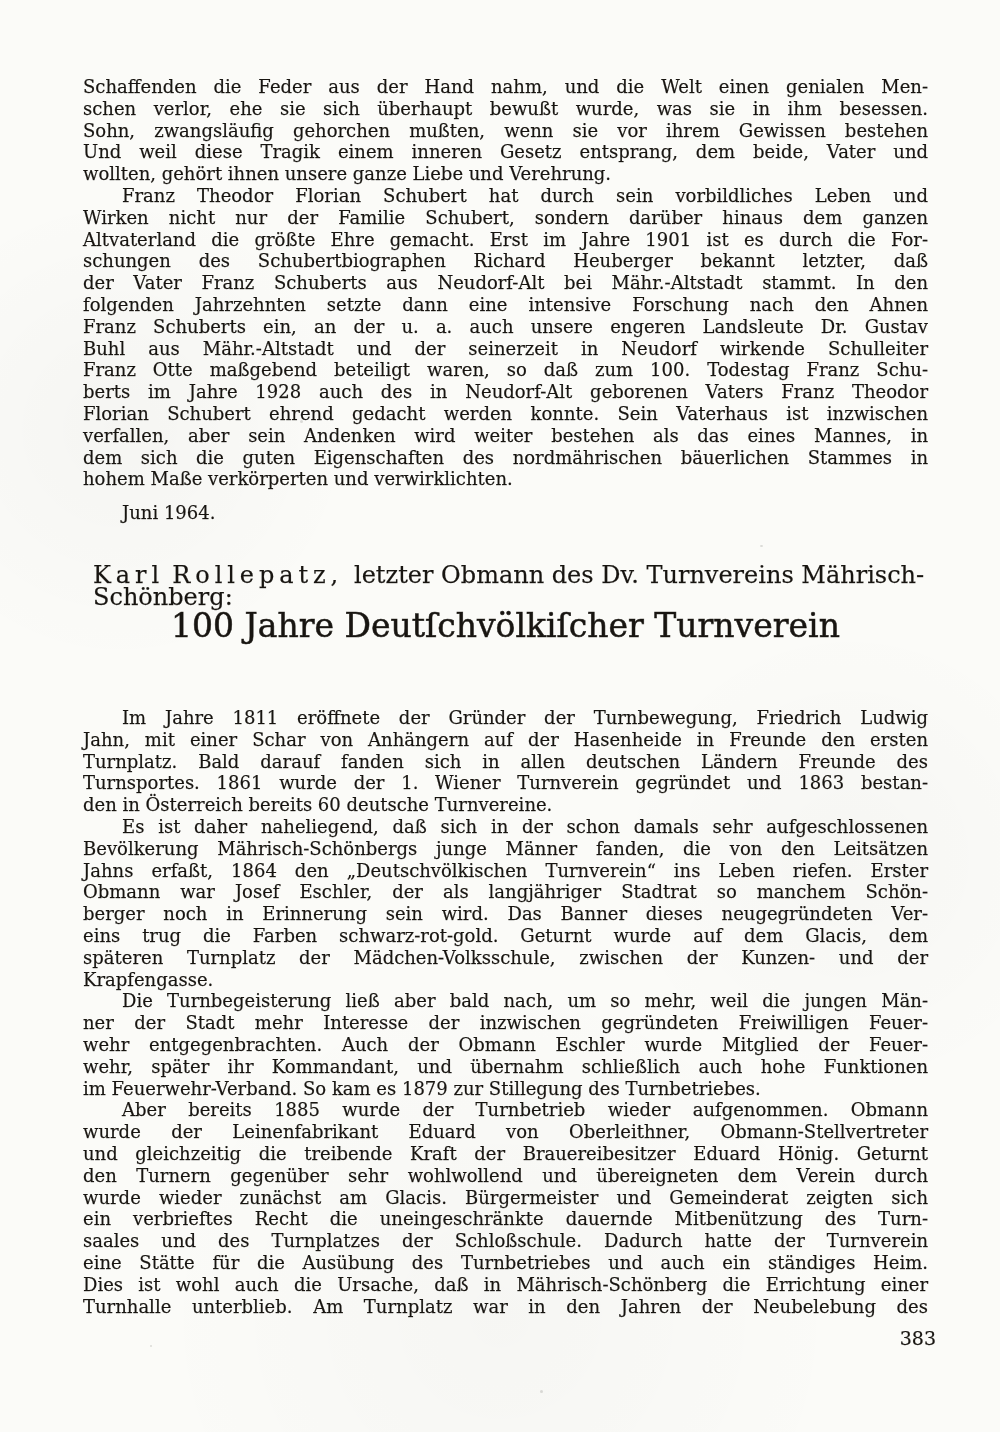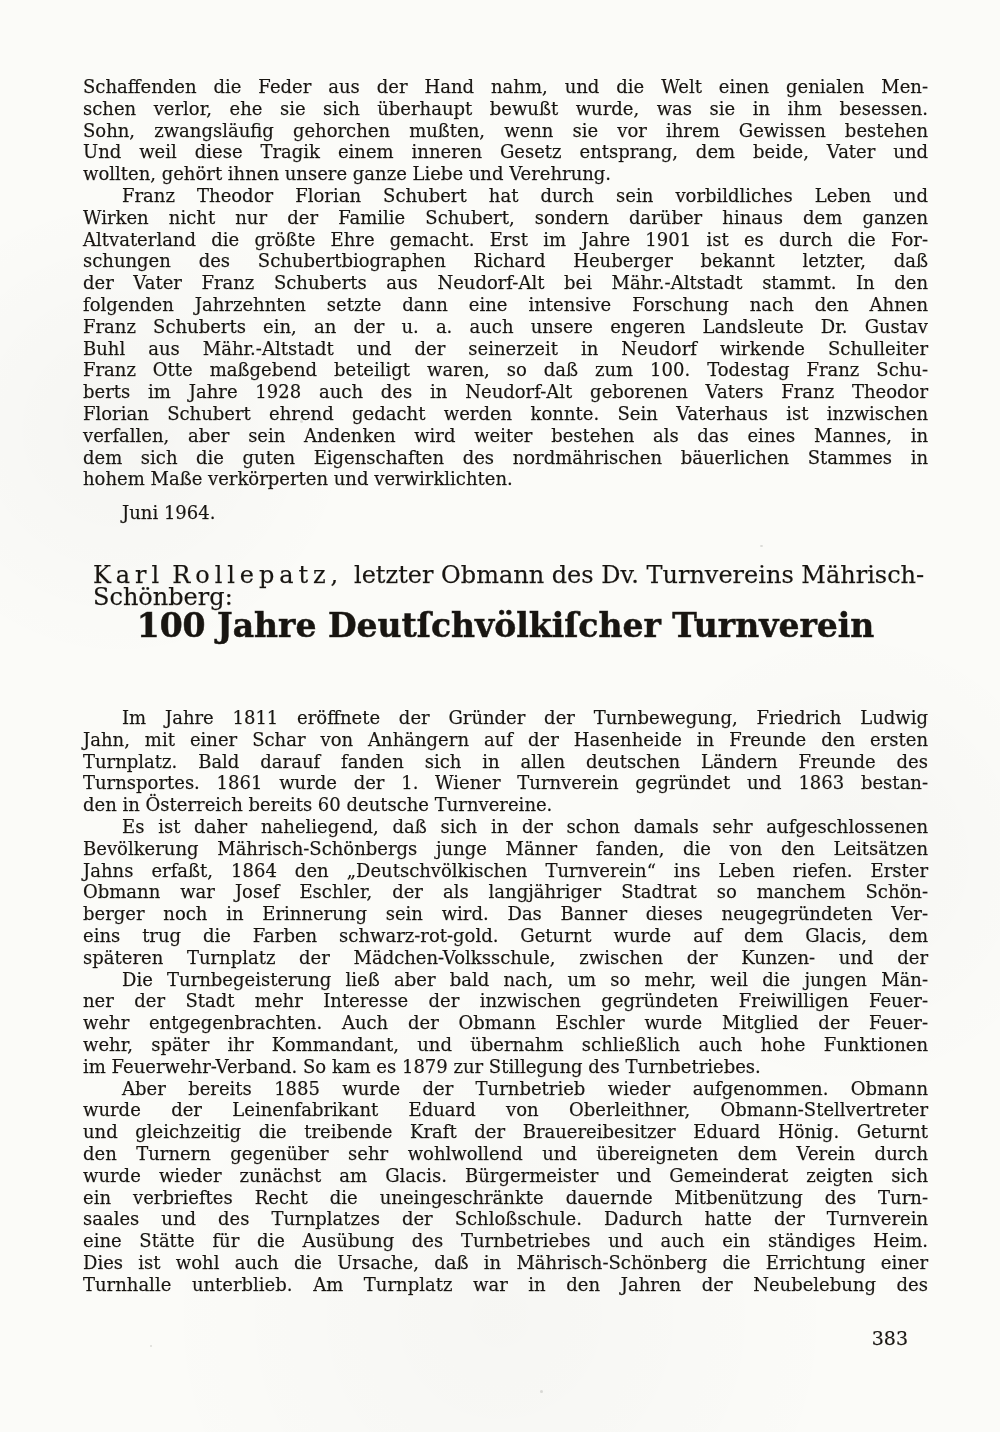--- a/index.html
+++ b/index.html
@@ -60,26 +60,26 @@
   }
   .byline .rest { margin-left: 0.45em; }
   .heading {
     position: absolute;
     left: 83px; top: 604px;
     width: 845px;
     margin: 0;
     text-align: center;
     font-size: 33px;
     line-height: 43px;
-    font-weight: bold;
+    font-weight: normal;
     -webkit-text-stroke: 0.6px rgba(24,21,17,0.85);
   }
   .page-number {
     position: absolute;
-    left: 71px; top: 1327px;
+    left: 99px; top: 1327px;
     width: 837px;
     text-align: right;
     font-size: 19px;
     -webkit-text-stroke: 0.25px rgba(24,21,17,0.75);
   }
   .speckle {
     position: absolute;
     border-radius: 50%;
     background: rgba(30,28,24,0.14);
     pointer-events: none;
@@ -134,20 +134,21 @@
       <div class="ln last">den in Österreich bereits 60 deutsche Turnvereine.</div>
     </div>
     <div>
       <div class="ln first-indent">Es ist daher naheliegend, daß sich in der schon damals sehr aufgeschlossenen</div>
       <div class="ln">Bevölkerung Mährisch-Schönbergs junge Männer fanden, die von den Leitsätzen</div>
       <div class="ln">Jahns erfaßt, 1864 den „Deutschvölkischen Turnverein“ ins Leben riefen. Erster</div>
       <div class="ln">Obmann war Josef Eschler, der als langjähriger Stadtrat so manchem Schön-</div>
       <div class="ln">berger noch in Erinnerung sein wird. Das Banner dieses neugegründeten Ver-</div>
       <div class="ln">eins trug die Farben schwarz-rot-gold. Geturnt wurde auf dem Glacis, dem</div>
       <div class="ln">späteren Turnplatz der Mädchen-Volksschule, zwischen der Kunzen- und der</div>
+      <div class="ln last">Krapfengasse.</div>
     </div>
     <div>
       <div class="ln first-indent">Die Turnbegeisterung ließ aber bald nach, um so mehr, weil die jungen Män-</div>
       <div class="ln">ner der Stadt mehr Interesse der inzwischen gegründeten Freiwilligen Feuer-</div>
       <div class="ln">wehr entgegenbrachten. Auch der Obmann Eschler wurde Mitglied der Feuer-</div>
       <div class="ln">wehr, später ihr Kommandant, und übernahm schließlich auch hohe Funktionen</div>
       <div class="ln last">im Feuerwehr-Verband. So kam es 1879 zur Stillegung des Turnbetriebes.</div>
     </div>
     <div>
       <div class="ln first-indent">Aber bereits 1885 wurde der Turnbetrieb wieder aufgenommen. Obmann</div>

